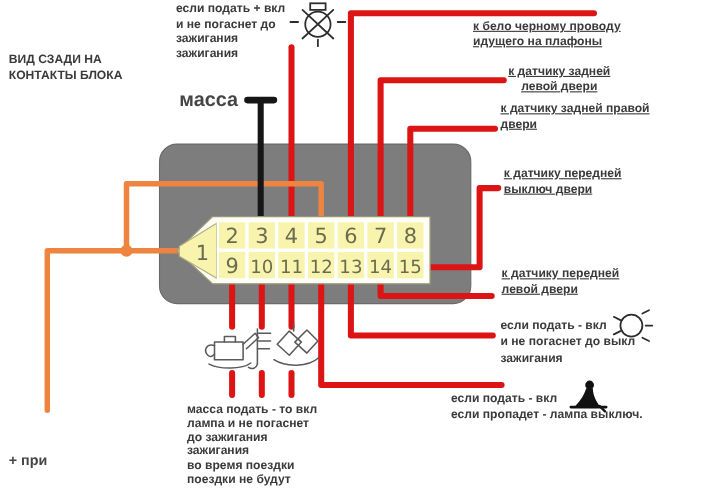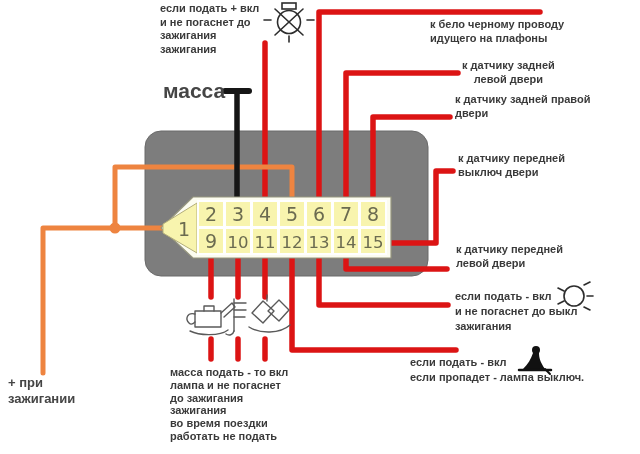--- a/index.html
+++ b/index.html
@@ -2,25 +2,25 @@
 <html><head>
 <meta charset="utf-8">
 <style>
   html,body{margin:0;padding:0;background:#ffffff;}
   .stage{position:relative;width:640px;height:454px;background:#ffffff;overflow:hidden;
          font-family:"Liberation Sans",sans-serif;}
   .stage svg{position:absolute;left:0;top:0;}
   .lbl{position:absolute;font-weight:bold;font-size:11px;line-height:13.5px;
        color:#3a3a3a;white-space:nowrap;}
   .lbl div{white-space:nowrap;}
-  .lh14 div{line-height:14px;}
+  .lh14 div{line-height:14px;text-decoration:underline;}
   .lh15 div{line-height:15px;}
-  .lbl-ground{font-size:21px;color:#454545;}
+  .lbl-ground{font-size:18px;color:#454545;}
   .lbl-plus{font-size:13px;color:#454545;}
-  .lbl-plus div{line-height:16px;}
+  .lbl-plus div{line-height:16px;margin-top:36px;}
   .lbl-bottom div{line-height:12.8px;}
   .pin-num{font-family:"DejaVu Sans",sans-serif;fill:#6b6b50;text-anchor:middle;}
   .pin-cell{fill:#f8f4ae;stroke:#ffffff;stroke-width:2;}
   .icon-stroke{stroke:#5a5a5a;stroke-width:1.4;fill:none;stroke-linecap:round;stroke-linejoin:round;}
   .icon-dark{stroke:#2d2d2d;stroke-width:1.6;fill:none;stroke-linecap:round;}
 </style>
 </head>
 <body>
 
 <div class="stage">
@@ -134,20 +134,22 @@
 
     <g fill="#111111" stroke="none">
       <circle cx="536" cy="350" r="4"></circle>
       <path d="M533,353 C531,359 528,364 523,369 L545,369 C540,362 539,357 539,353 Z"></path>
       <path d="M519,370 H551" stroke="#111111" stroke-width="2.5" stroke-linecap="round"></path>
       <path d="M545,369 L550,374" stroke="#111111" stroke-width="2" stroke-linecap="round"></path>
     </g>
   </svg>
 
   <div class="lbl" style="left:8px;top:47px;line-height:15px;">
+    <div>ВИД СЗАДИ НА</div>
+    <div>КОНТАКТЫ БЛОКА</div>
   </div>
 
   <div class="lbl" style="left:160px;top:2px;">
     <div>если подать + вкл</div>
     <div>и не погаснет до</div>
     <div>зажигания</div>
     <div>зажигания</div>
   </div>
 
   <div class="lbl lbl-ground" style="left:163px;top:84px;">
@@ -194,16 +196,16 @@
     <div>если подать - вкл</div>
     <div>если пропадет - лампа выключ.</div>
   </div>
 
   <div class="lbl lbl-bottom" style="left:170px;top:366px;">
     <div>масса подать - то вкл</div>
     <div>лампа и не погаснет</div>
     <div>до зажигания</div>
     <div>зажигания</div>
     <div>во время поездки</div>
-    <div>работать не подать</div>
+    <div>поездки не будут</div>
   </div>
 
 </div>
 
 </body></html>

